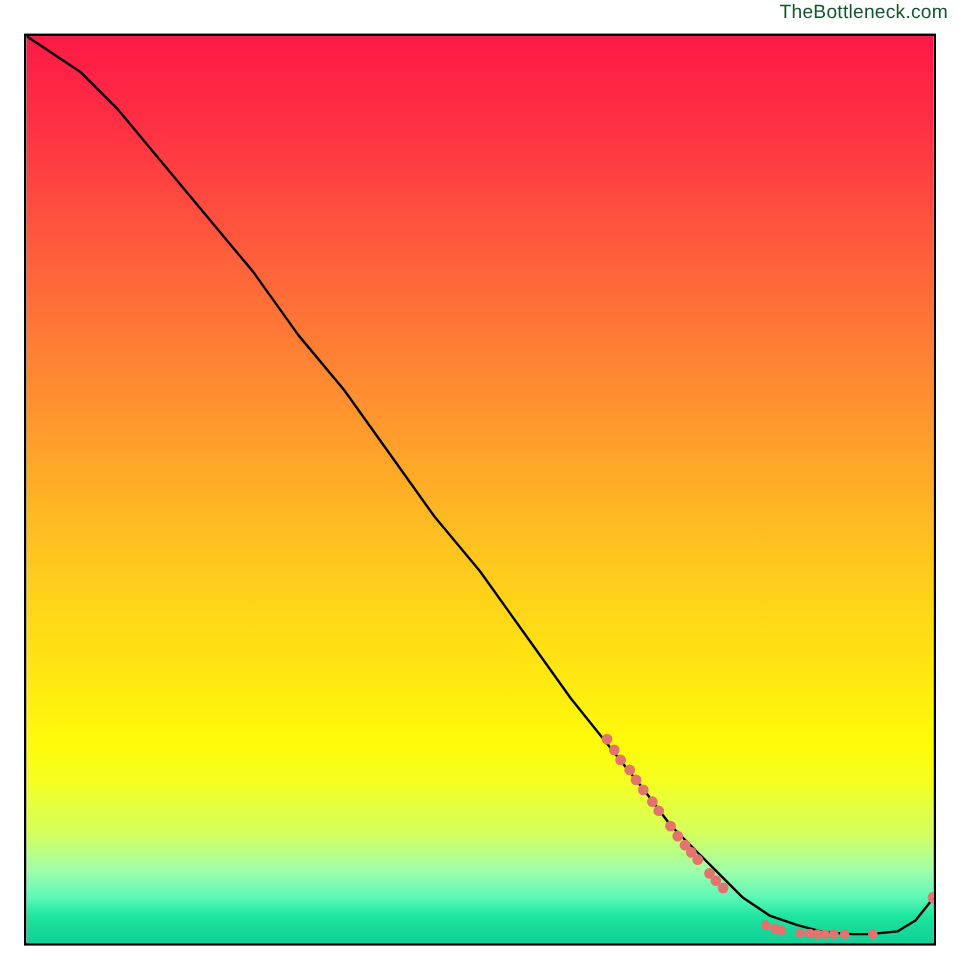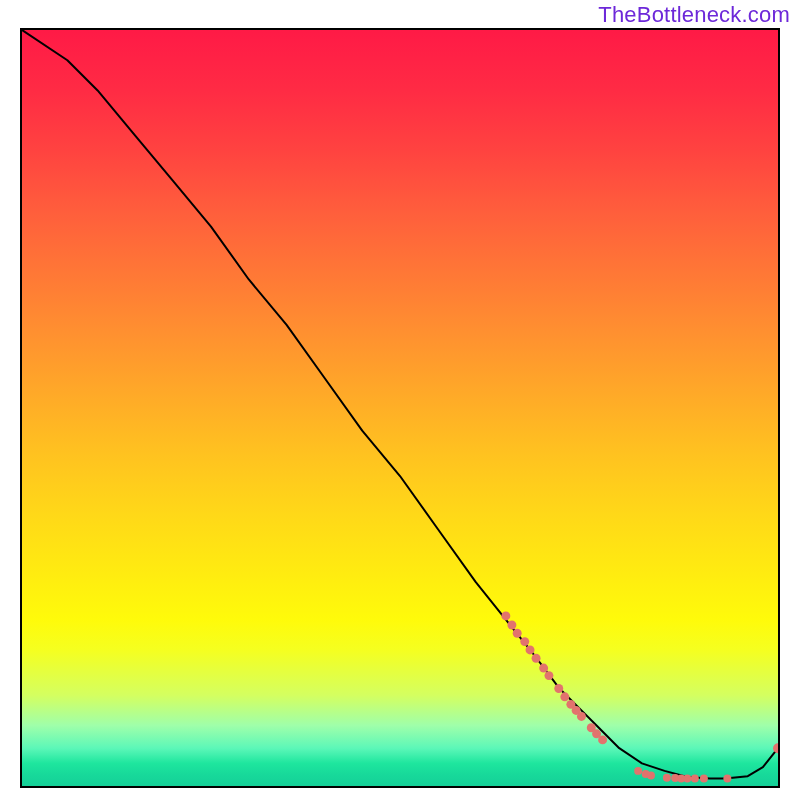--- a/index.html
+++ b/index.html
@@ -7,23 +7,23 @@
   .container {
     position: relative;
     width: 800px;
     height: 800px;
   }
   .watermark {
     position: absolute;
     top: 2px;
     right: 10px;
     font-family: Arial, Helvetica, sans-serif;
-    font-size: 22px;
+    font-size: 16px;
     font-weight: 500;
-    color: #6d28d9;
+    color: #14532d;
     z-index: 10;
     letter-spacing: 0.2px;
   }
   .plot-area {
     position: absolute;
     left: 20px;
     top: 28px;
     width: 760px;
     height: 760px;
     border: 2px solid #000;

